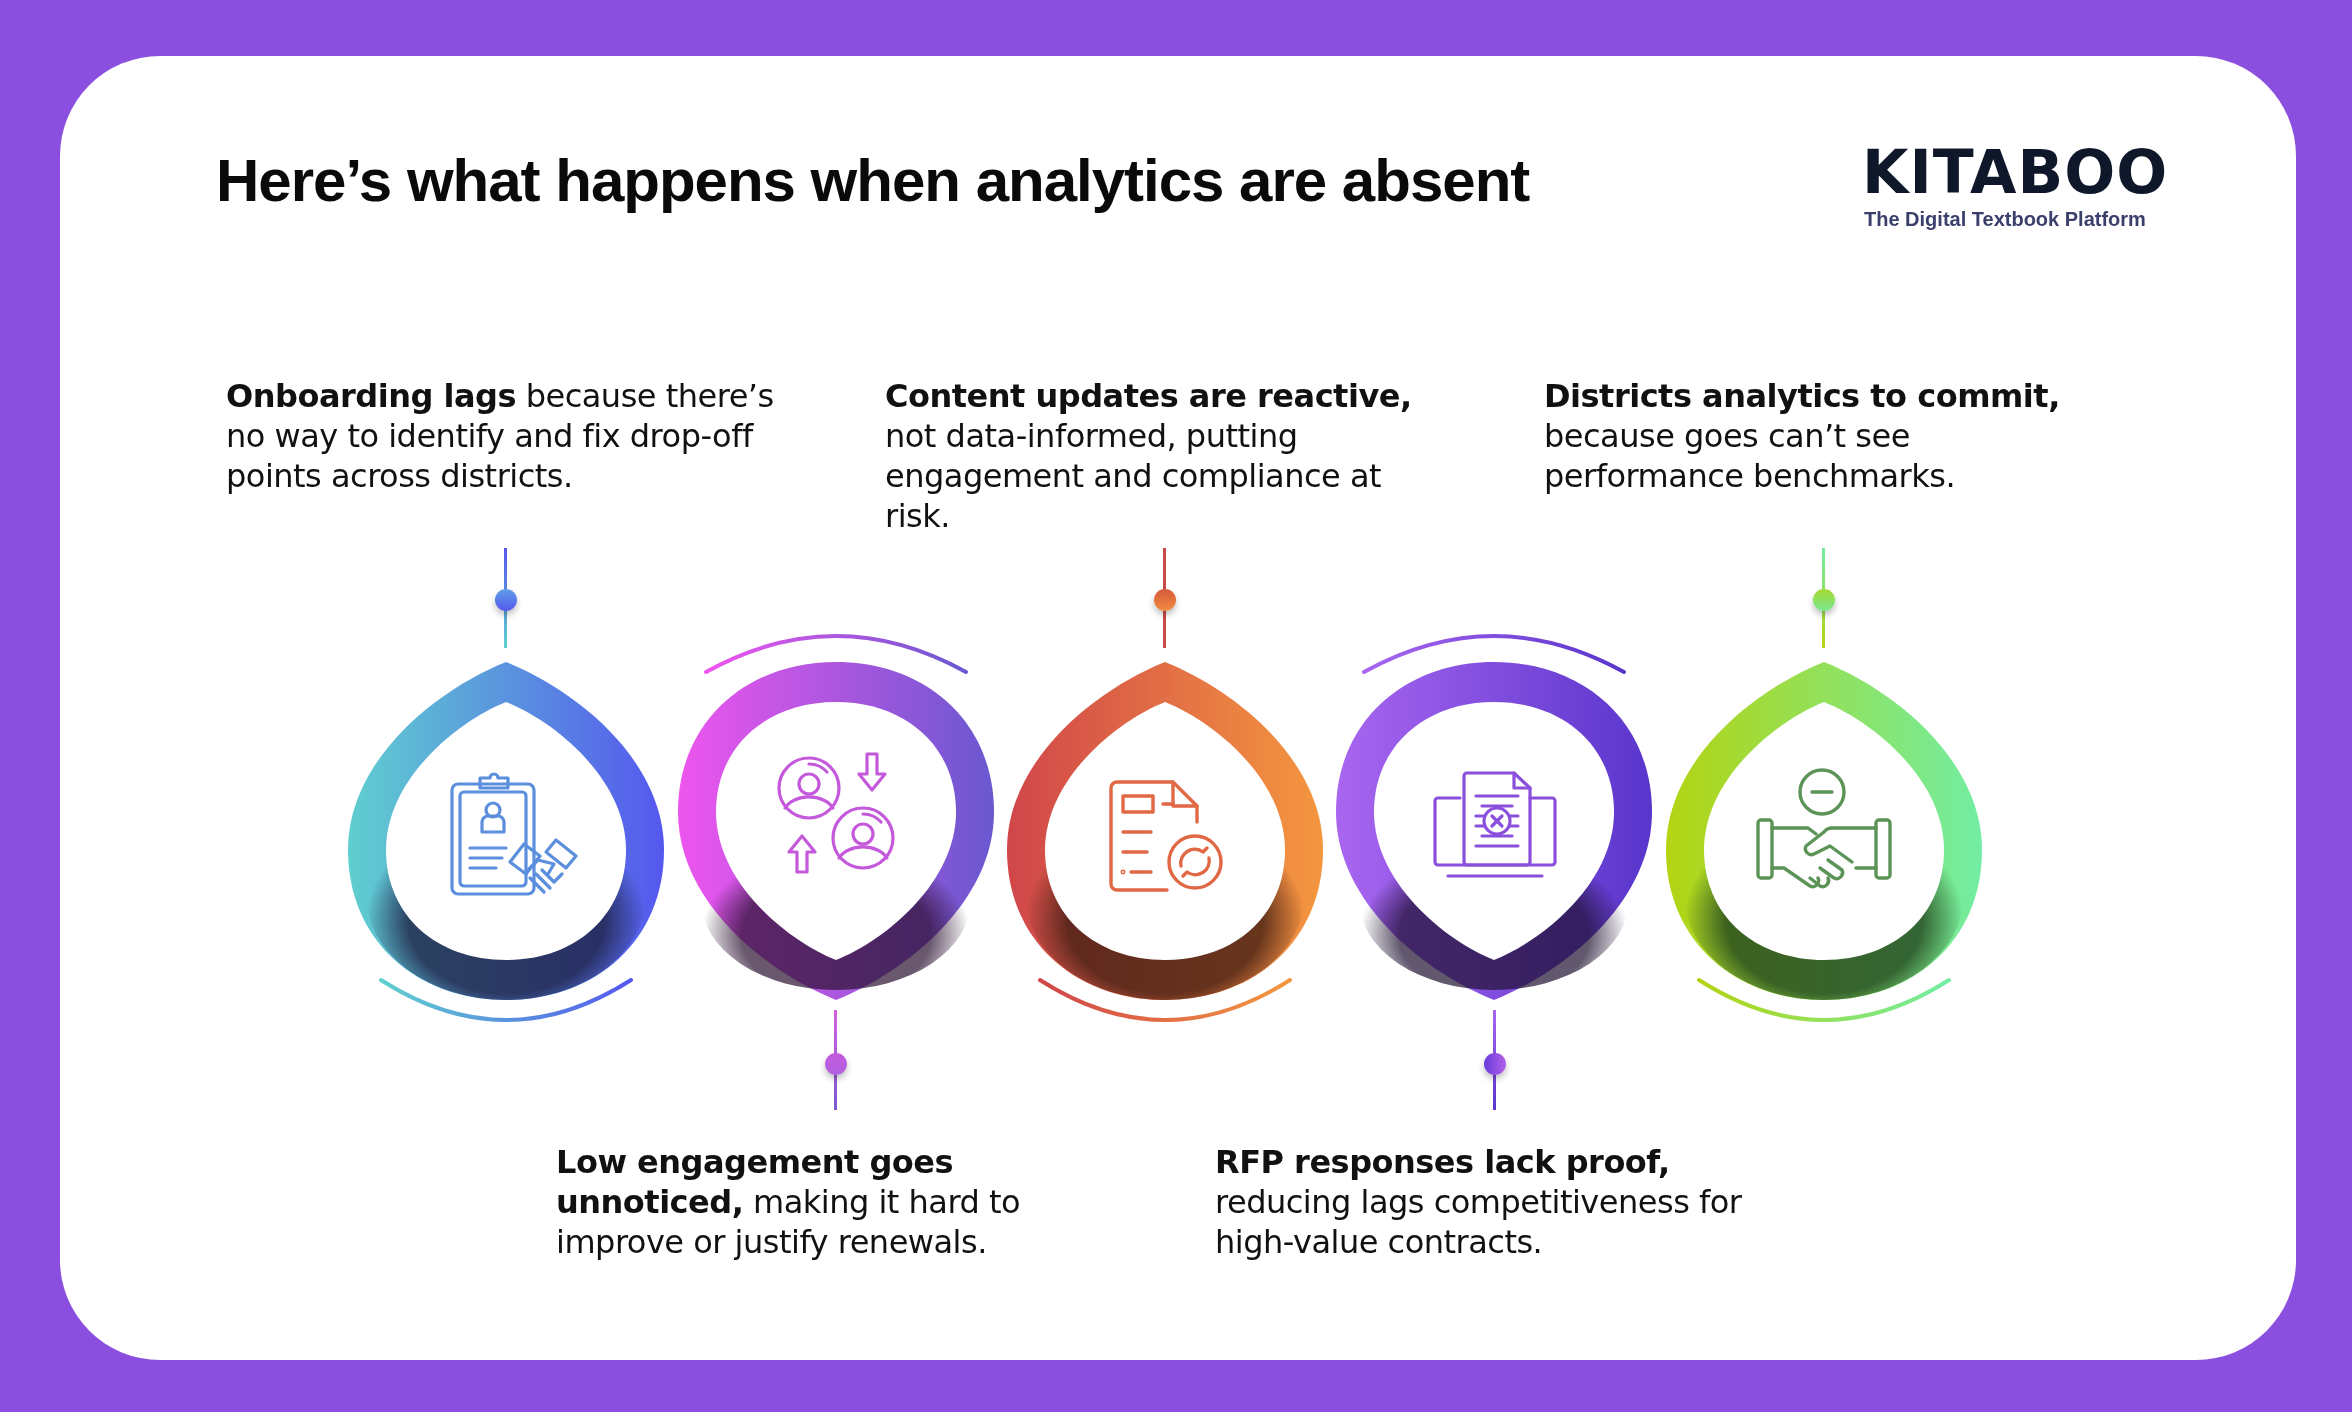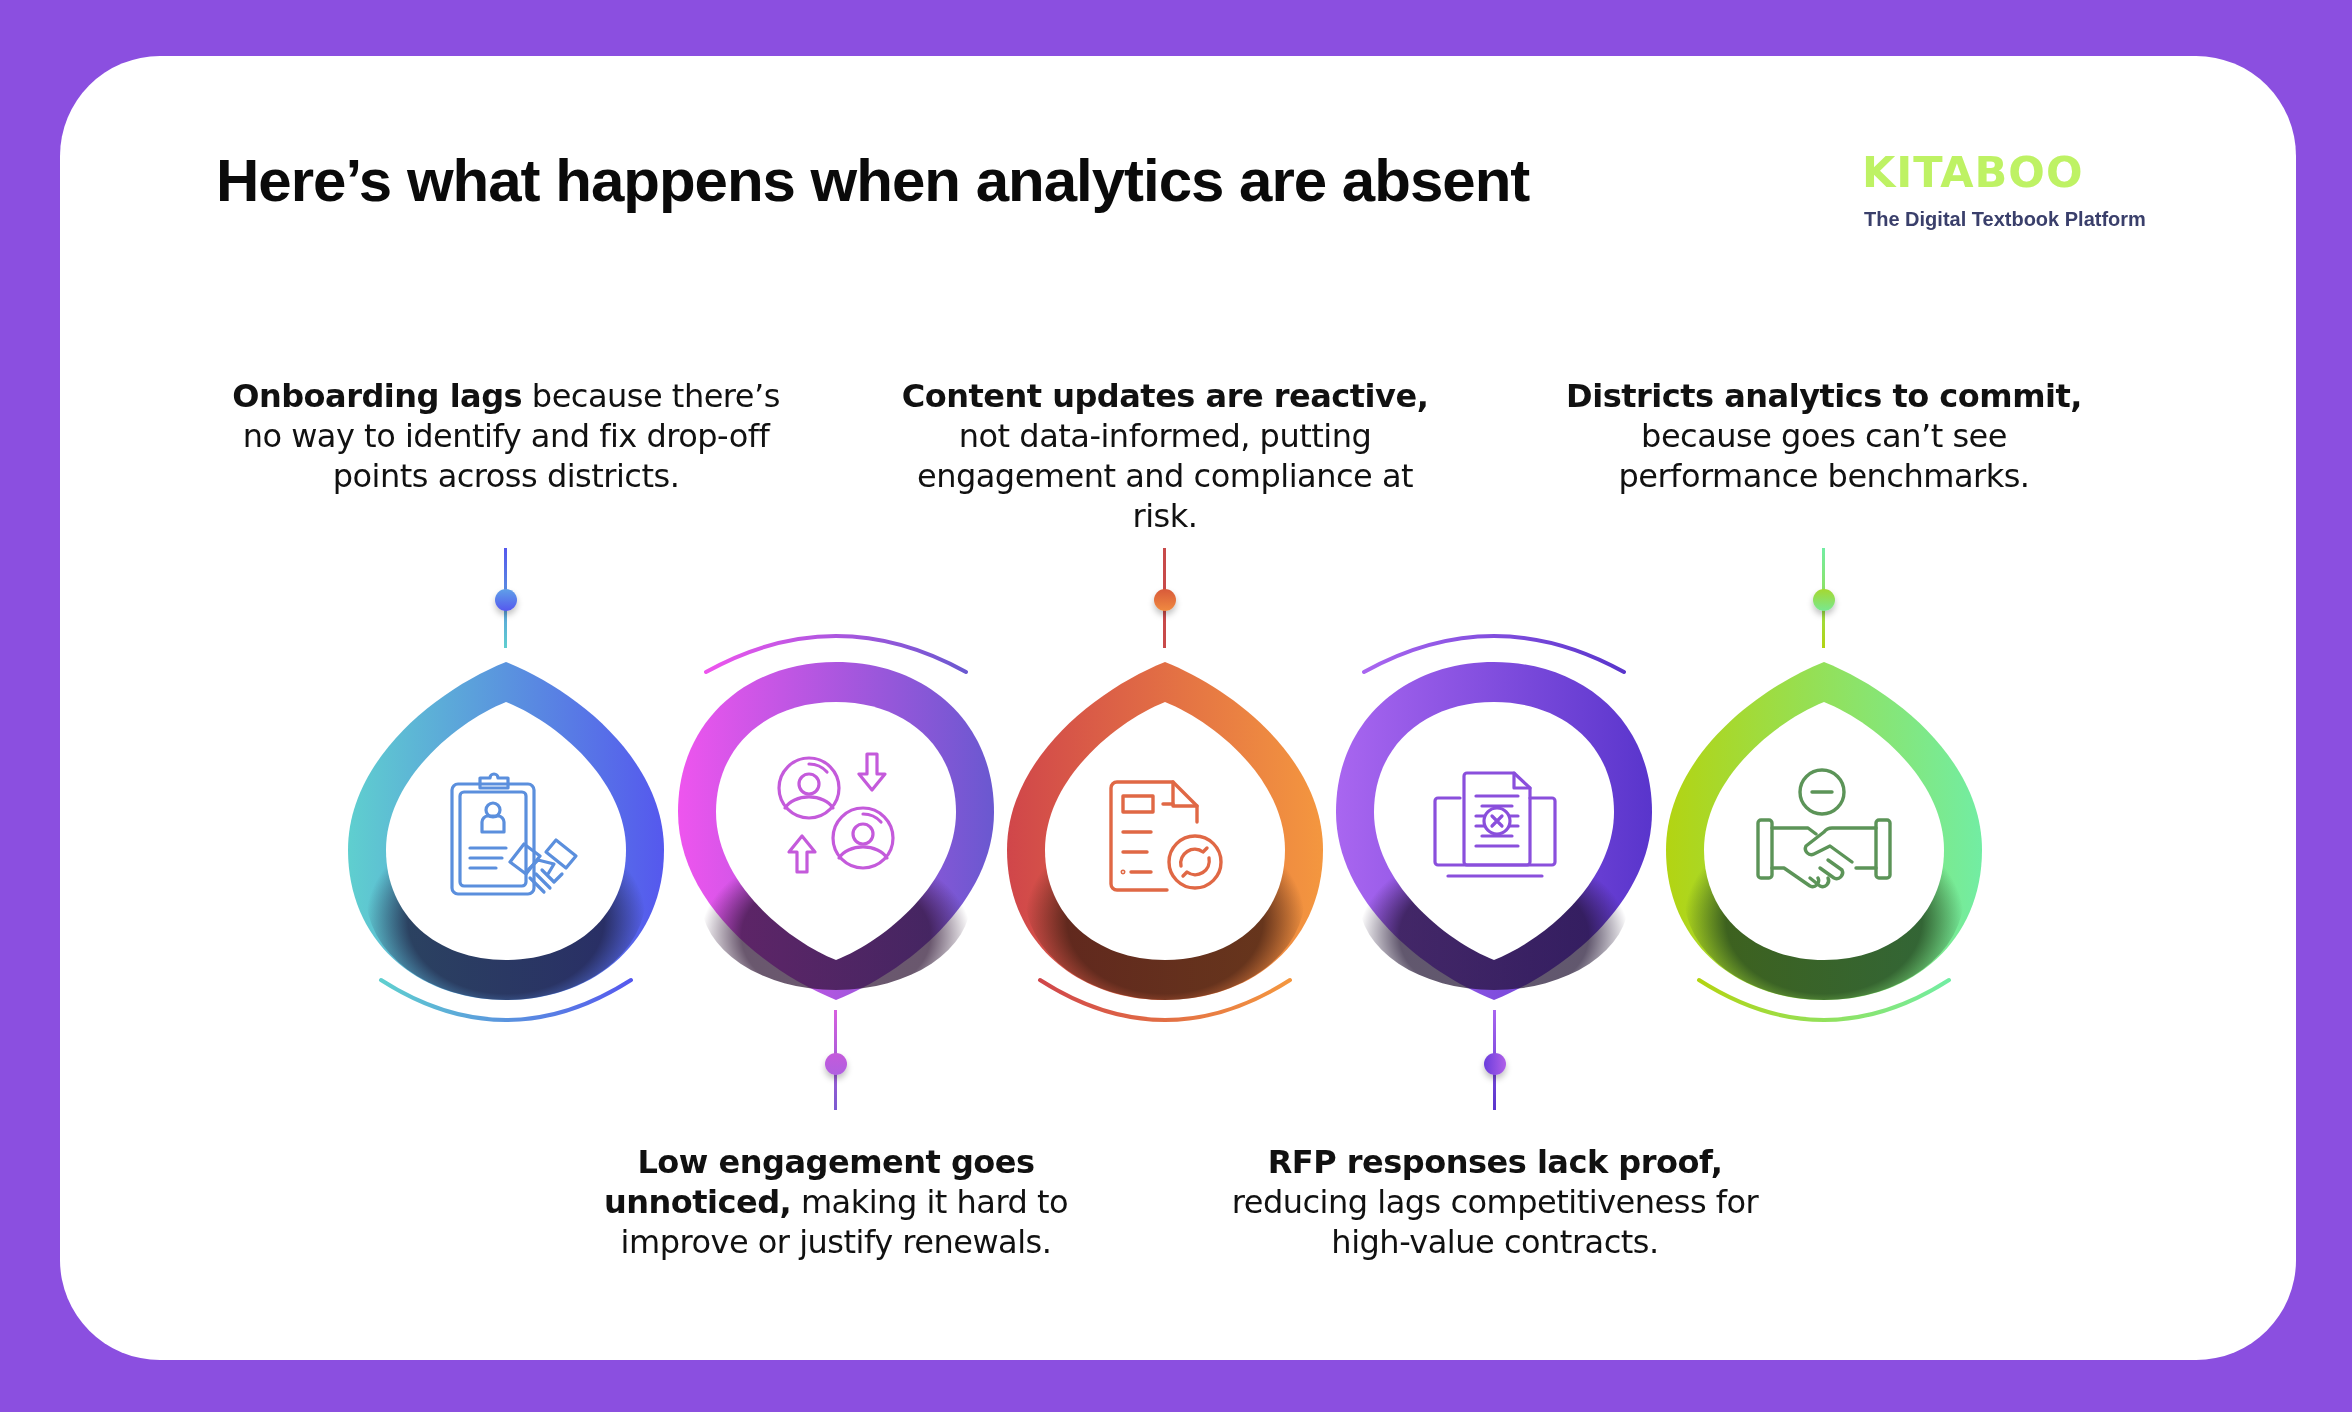--- a/index.html
+++ b/index.html
@@ -12,28 +12,28 @@
     background:#ffffff; border-radius:100px;
   }
   .title {
     position:absolute; left:216px; top:146px; margin:0;
     font-size:60px; font-weight:700; color:#0a0a0a; letter-spacing:-1px;
     font-family:Liberation Sans, sans-serif;
   }
   .logo { position:absolute; left:1862px; top:140px; width:320px; }
   .logo-word {
     display:block; font-family:"DejaVu Sans", sans-serif; font-weight:700;
-    font-size:43px; color:#bef264; letter-spacing:1px; line-height:64px;
+    font-size:60px; color:#0f172a; letter-spacing:1px; line-height:64px;
   }
   .logo-tag {
     display:block; font-family:Liberation Sans, sans-serif; font-weight:700;
     font-size:20px; color:#3a3f6b; margin-top:4px; margin-left:2px;
   }
   .desc {
-    position:absolute; width:560px; text-align:center;
+    position:absolute; width:560px; 
     font-size:32px; line-height:40px; color:#111;
     font-family:"DejaVu Sans", sans-serif; letter-spacing:-0.5px;
   }
   .desc b { font-weight:700; }
   .stem { position:absolute; width:3px; height:100px; }
   .dot {
     position:absolute; width:22px; height:22px; border-radius:50%;
     box-shadow:0 4px 6px rgba(0,0,0,0.25);
   }
   .drop { position:absolute; width:340px; height:360px; }

